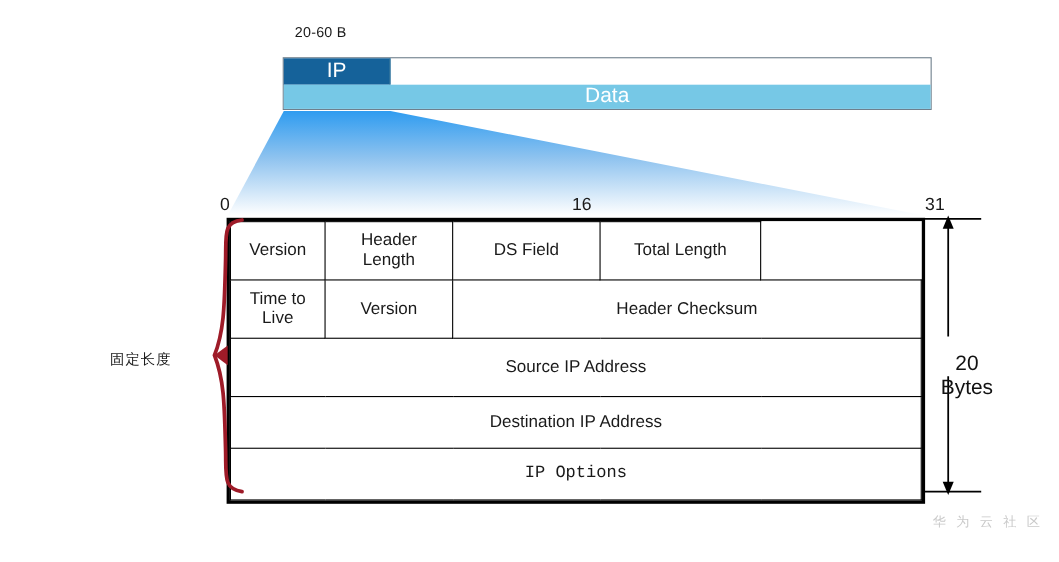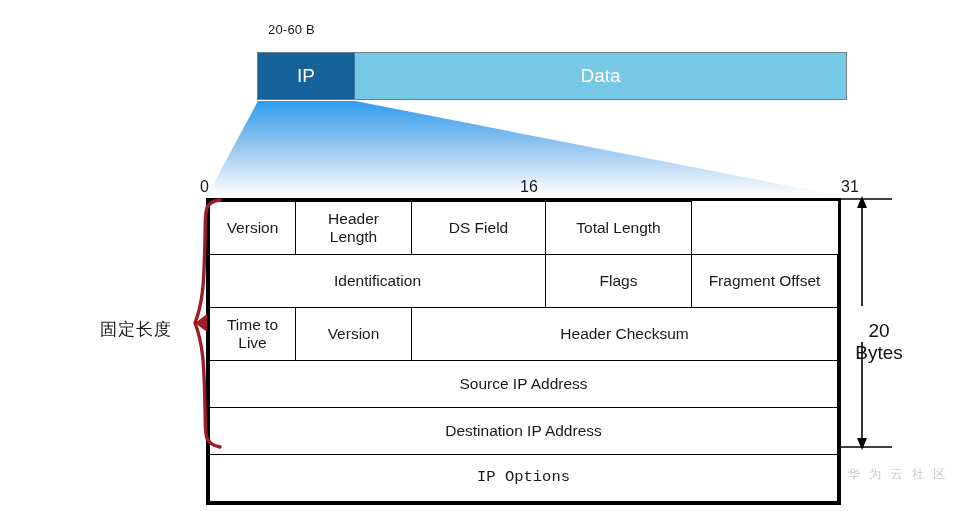--- a/index.html
+++ b/index.html
@@ -7,21 +7,21 @@
     width:963px;height:511px;position:relative;overflow:hidden;
     background:#ffffff;
     font-family:"Liberation Sans","DejaVu Sans",sans-serif;
     color:#111111;
   }
   .abs{position:absolute;}
 
   
   #len-label{left:268px;top:22px;font-size:13px;color:#1a1a1a;letter-spacing:.2px;}
   #packet-bar{left:257px;top:52px;width:590px;height:48px;display:flex;
-              box-sizing:border-box;border:1px solid #6f7f8c;}
+              box-sizing:border-box;border:1px solid #6f7f8c;flex-direction:column;}
   #ip-cell{width:97px;height:100%;background:#15629a;border-right:1px solid #3b7a9e;
            display:flex;align-items:center;justify-content:center;
            color:#ffffff;font-size:19px;box-sizing:border-box;}
   #data-cell{flex:1;height:100%;background:#76c8e6;
              display:flex;align-items:center;justify-content:center;
              color:#ffffff;font-size:19px;box-sizing:border-box;}
 
   
   #funnel{left:0;top:0;width:963px;height:511px;pointer-events:none;}
 
@@ -40,21 +40,21 @@
       border:1px solid #000000;
       height:52px;text-align:center;vertical-align:middle;
       font-size:15.5px;color:#1a1a1a;line-height:1.15;padding:0 2px;
   }
   #hdr-table tr:last-child td{height:46px;font-family:Liberation Mono, monospace;}
   #hdr-table tr:nth-child(4) td,
   #hdr-table tr:nth-child(5) td{height:46px;margin-top:36px;}
 
   
   #brace{left:180px;top:190px;width:45px;height:270px;}
-  #fixed-label{left:100px;top:318px;font-size:17px;color:#1a1a1a;letter-spacing:1px;}
+  #fixed-label{left:100px;top:318px;font-size:13px;color:#1a1a1a;letter-spacing:1px;}
 
   
   #dim{left:836px;top:190px;width:70px;height:270px;}
   #dim-text{left:849px;top:320px;width:60px;text-align:center;
             font-size:19px;line-height:1.15;color:#111111;}
 
   
   #watermark{left:848px;top:466px;font-size:12px;color:#c9c9c9;letter-spacing:3px;}
 </style>
 </head>
@@ -88,25 +88,20 @@
         <tr>
       <td style="width:81px">Version</td>
       <td style="width:111px">
         <span>Header</span><br>
         <span>Length</span>
       </td>
       <td style="width:129px">DS Field</td>
       <td>Total Length</td>
     </tr>
     <tr>
-      <td colspan="3" style="width:321px">Identification</td>
-      <td style="width:93px">Flags</td>
-      <td>Fragment Offset</td>
-    </tr>
-    <tr>
       <td style="width:127px">Time to Live</td>
       <td style="width:129px">Version</td>
       <td colspan="3">Header Checksum</td>
     </tr>
     <tr>
       <td colspan="5">Source IP Address</td>
     </tr>
     <tr>
       <td colspan="5">Destination IP Address</td>
     </tr>

